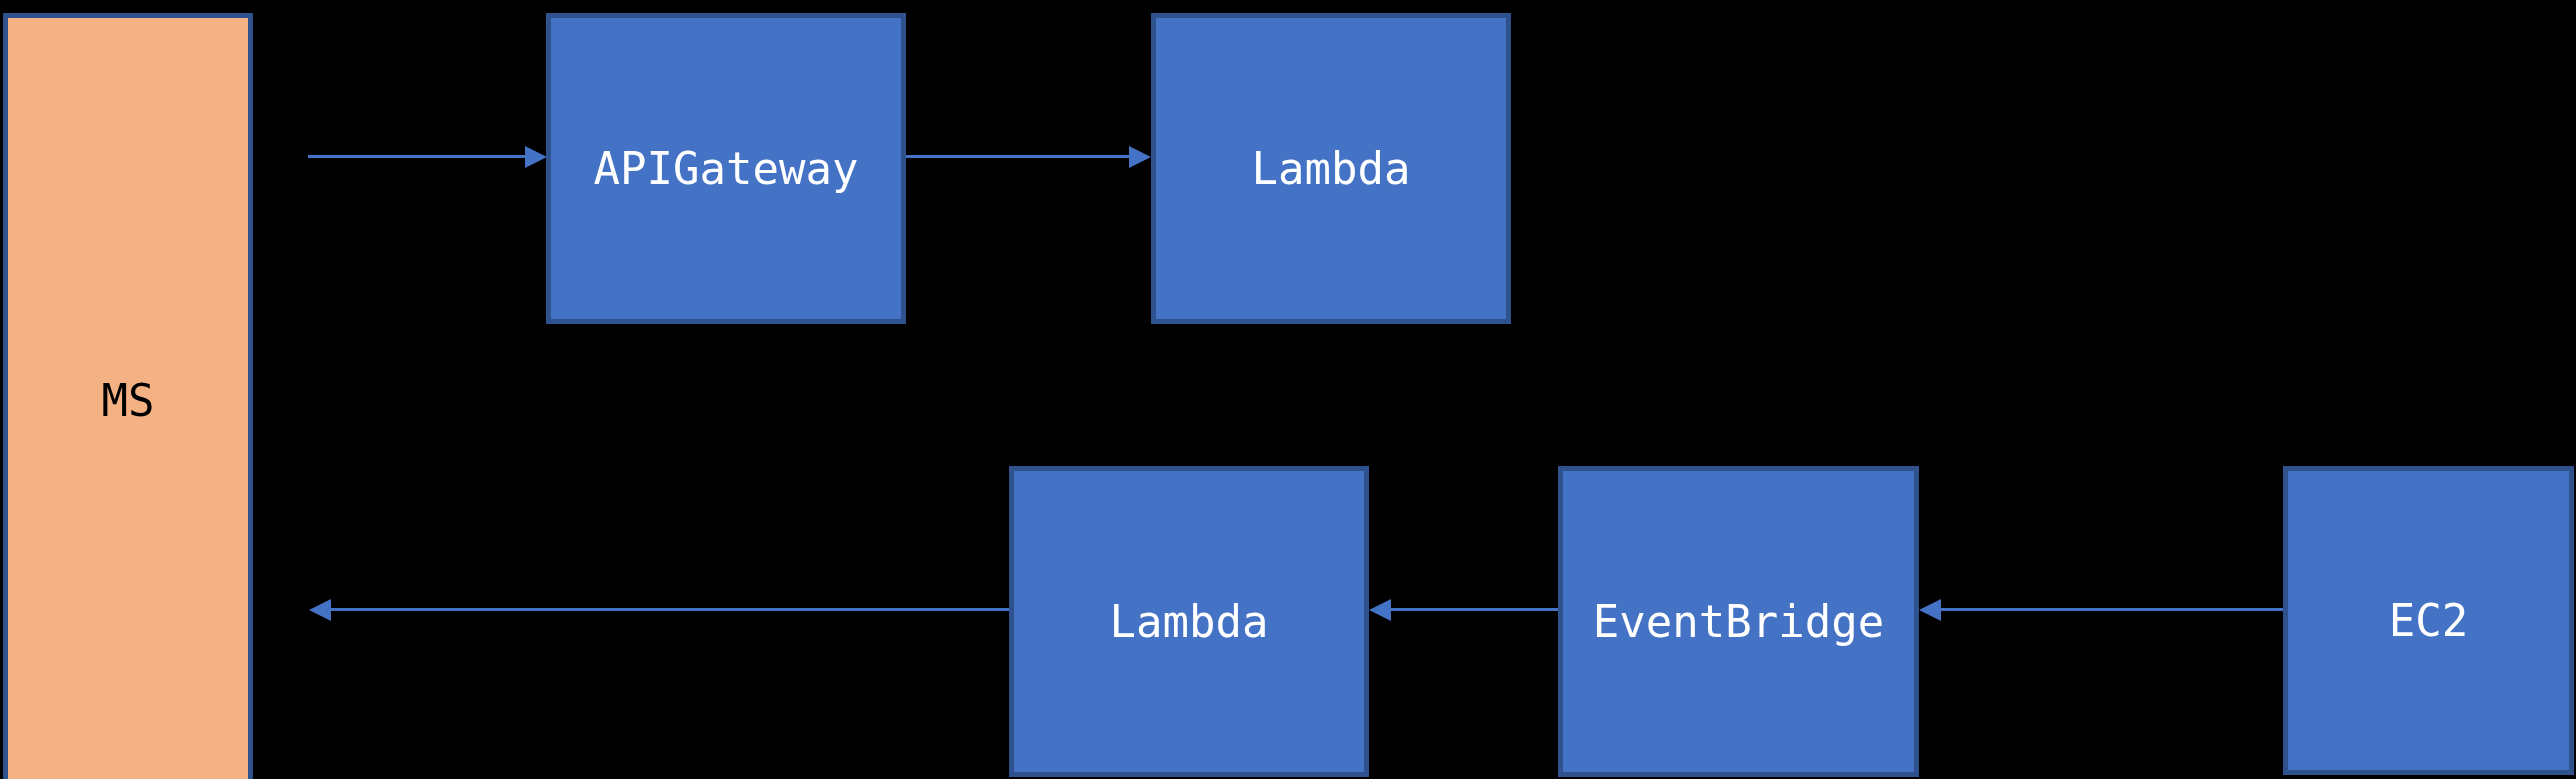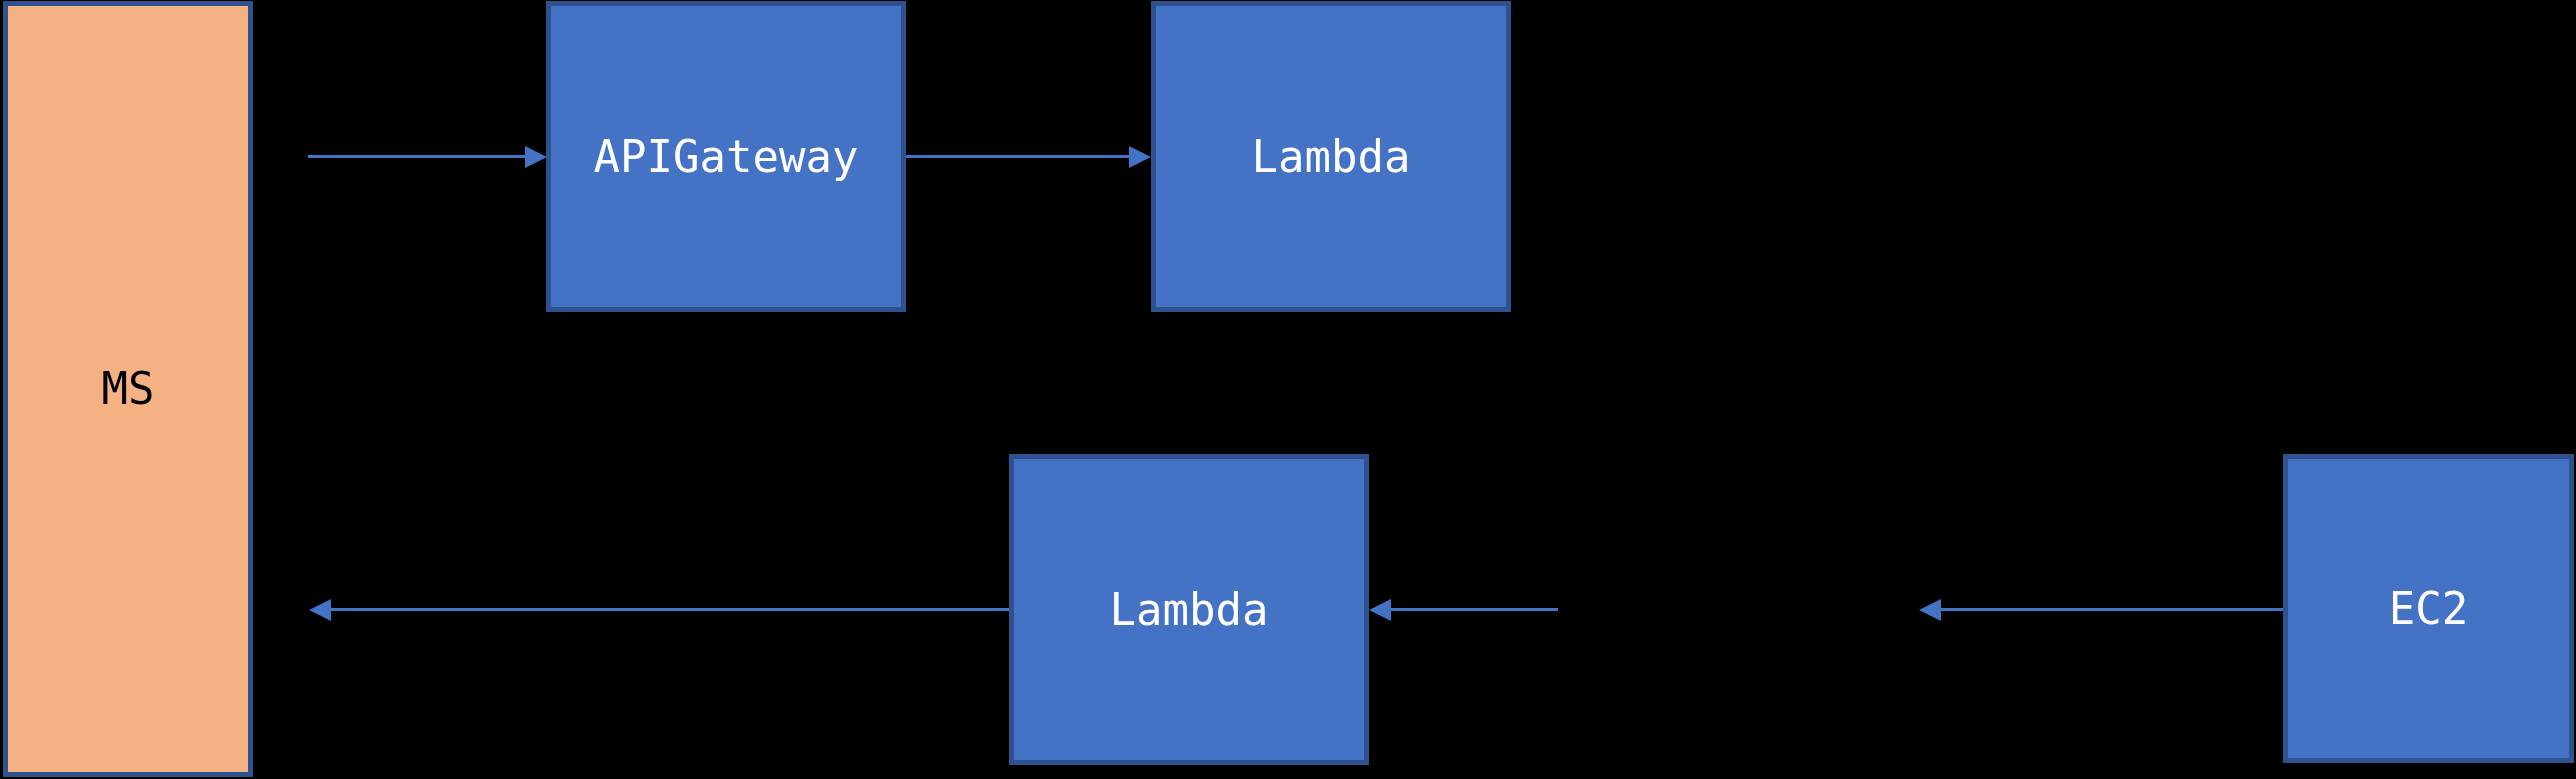--- a/index.html
+++ b/index.html
@@ -20,20 +20,21 @@
     box-sizing: border-box;
     border: 5.8px solid #2F528F;
     display: flex;
     flex-direction: column;
     align-items: center;
     justify-content: center;
     text-align: center;
     font-size: 44px;
     line-height: 72px;
     white-space: nowrap;
+    margin-top: 12px;
   }
   .node.blue   { background: #4472C4; color: #FFFFFF; }
   .node.orange { background: #F4B183; color: #000000; }
 
   
   .n-msteams      { left: 2.9px;    top: 1.4px;   width: 250px; height: 776px; }
   .n-apigateway   { left: 546px;  top: 1.4px;   width: 360px; height: 311px; }
   .n-lambda-top   { left: 1151px; top: 1.4px;   width: 360px; height: 311px; }
   .n-lambda-bot   { left: 1009px; top: 454px; width: 360px; height: 311px; }
   .n-eventbridge  { left: 1558px; top: 454px; width: 361px; height: 311px; }
@@ -83,20 +84,23 @@
   </div>
 
   <div class="node blue n-lambda-top">
     <div>Lambda</div>
   </div>
 
   <div class="node blue n-lambda-bot">
     <div>Lambda</div>
   </div>
 
+  <div class="node blue n-eventbridge">
+    <div>EventBridge</div>
+  </div>
 
   <div class="node blue n-ec2">
     <div>EC2</div>
   </div>
 
   <div class="arrow a1">
     <div class="shaft"></div>
     <div class="head-right"></div>
   </div>
 

